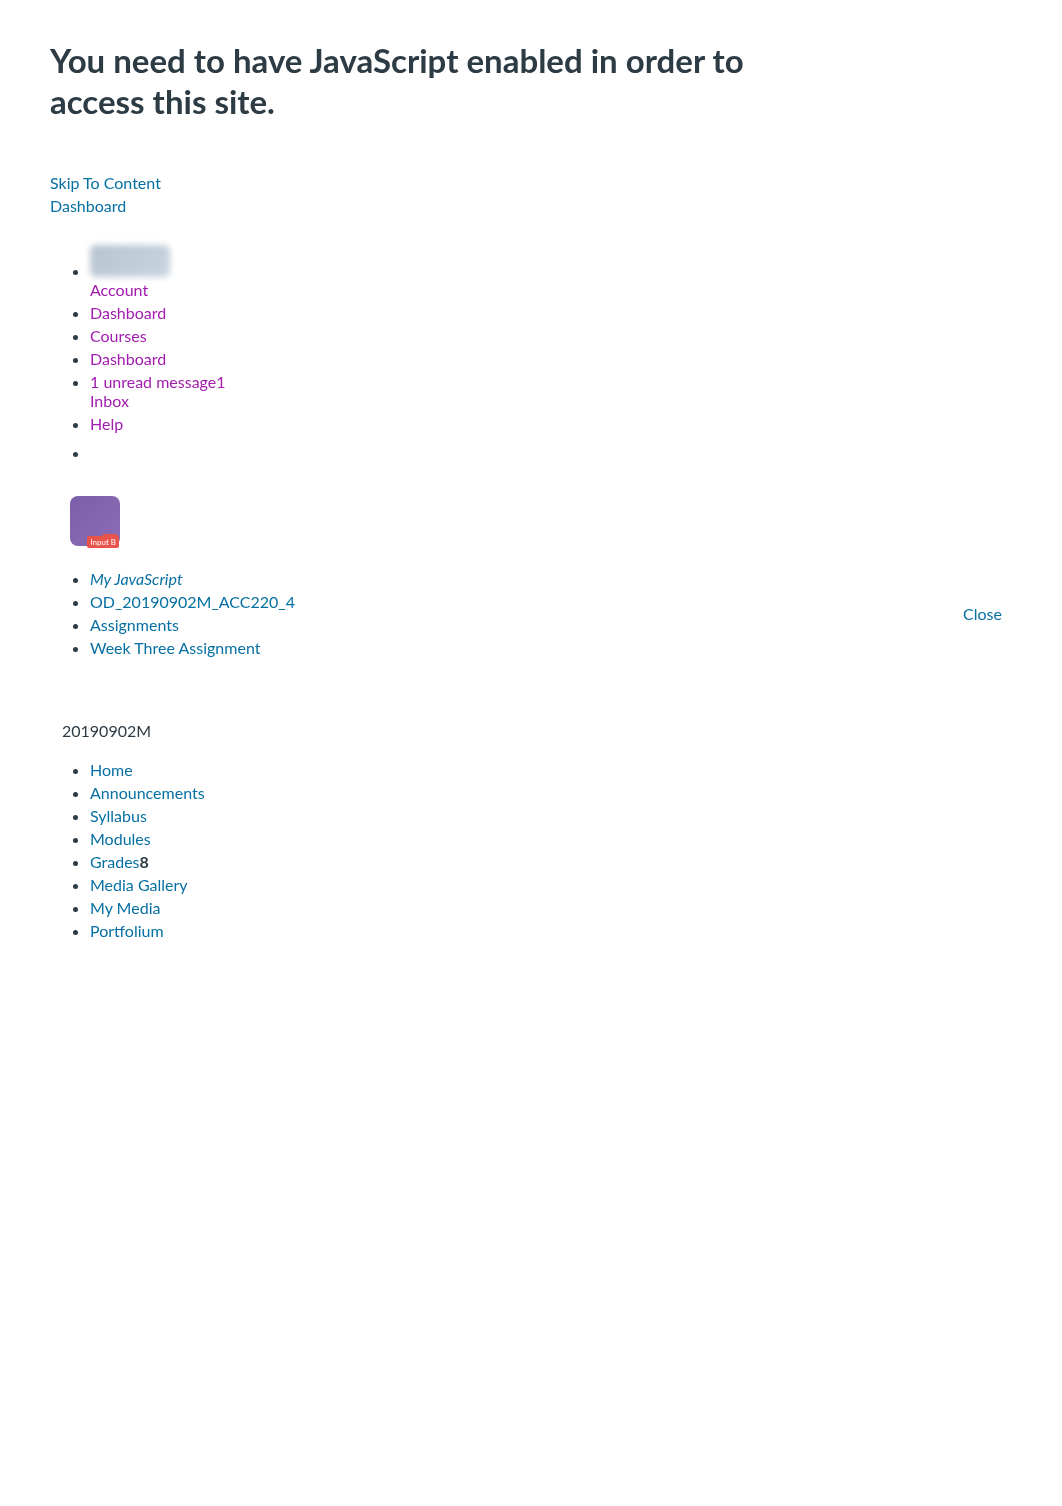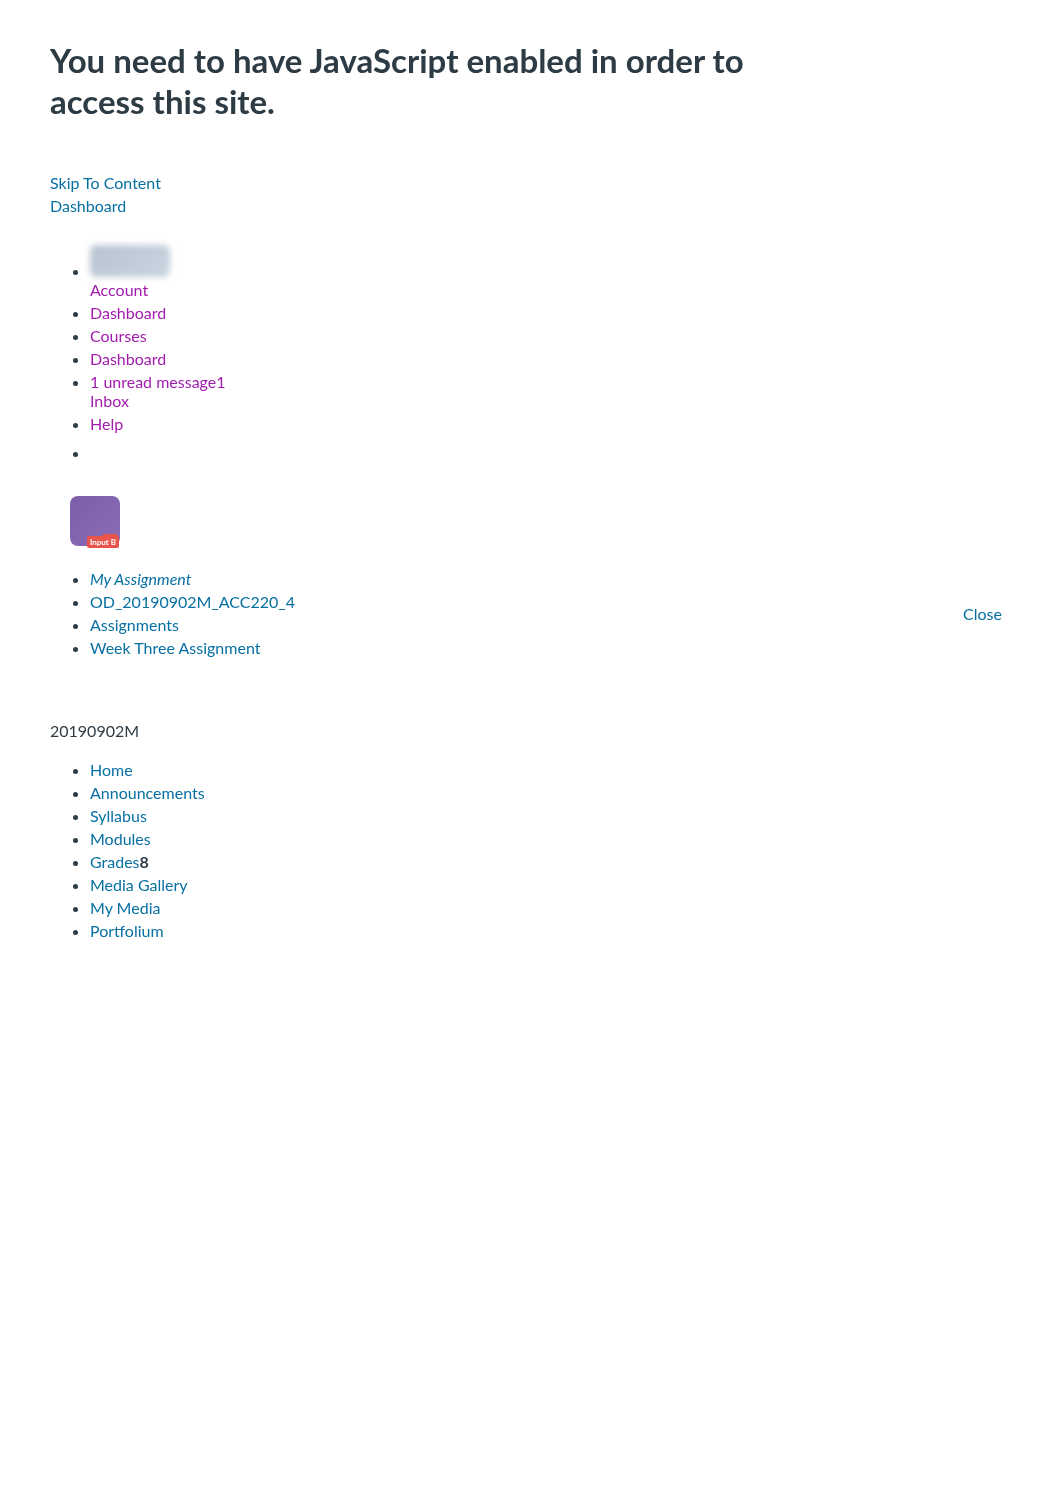--- a/index.html
+++ b/index.html
@@ -88,21 +88,21 @@
       font-size: 8px;
     }
 
     .badge-label {
       position: absolute;
       bottom: 1px;
       right: 1px;
       background: #e8534a;
       color: white;
       font-size: 8px;
-      font-weight: bold;
+      font-weight: normal;
       padding: 1px 3px;
       border-radius: 2px;
     }
 
     .close-btn {
       position: absolute;
       top: 604px;
       right: 60px;
       color: #0770a3;
       font-size: 16px;
@@ -139,20 +139,21 @@
 
     .breadcrumb-list li a.normal {
       font-style: normal;
     }
 
     .course-code {
       padding: 30px 50px 10px 50px;
       font-size: 16px;
       color: #2d3b45;
       font-weight: normal;
+      margin-left: 12px;
     }
 
     .course-nav-section {
       padding: 10px 50px 10px 70px;
     }
 
     .course-nav-list {
       list-style: disc;
       padding-left: 20px;
     }
@@ -221,21 +222,21 @@
 <div class="avatar-section">
   <div style="position:relative; display:inline-block;">
     <div class="avatar-icon"></div>
     <span class="badge-label">Input B</span>
   </div>
 </div>
 
 <div class="breadcrumb-section">
   <ul class="breadcrumb-list">
     <li>
-      <a href="#" style="font-style:italic;">My Assignment</a>
+      <a href="#" style="font-style:italic;">My JavaScript</a>
     </li>
     <li>
       <a href="#" class="normal">OD_20190902M_ACC220_4</a>
     </li>
     <li>
       <a href="#" class="normal">Assignments</a>
     </li>
     <li>
       <a href="#" class="normal">Week Three Assignment</a>
     </li>

